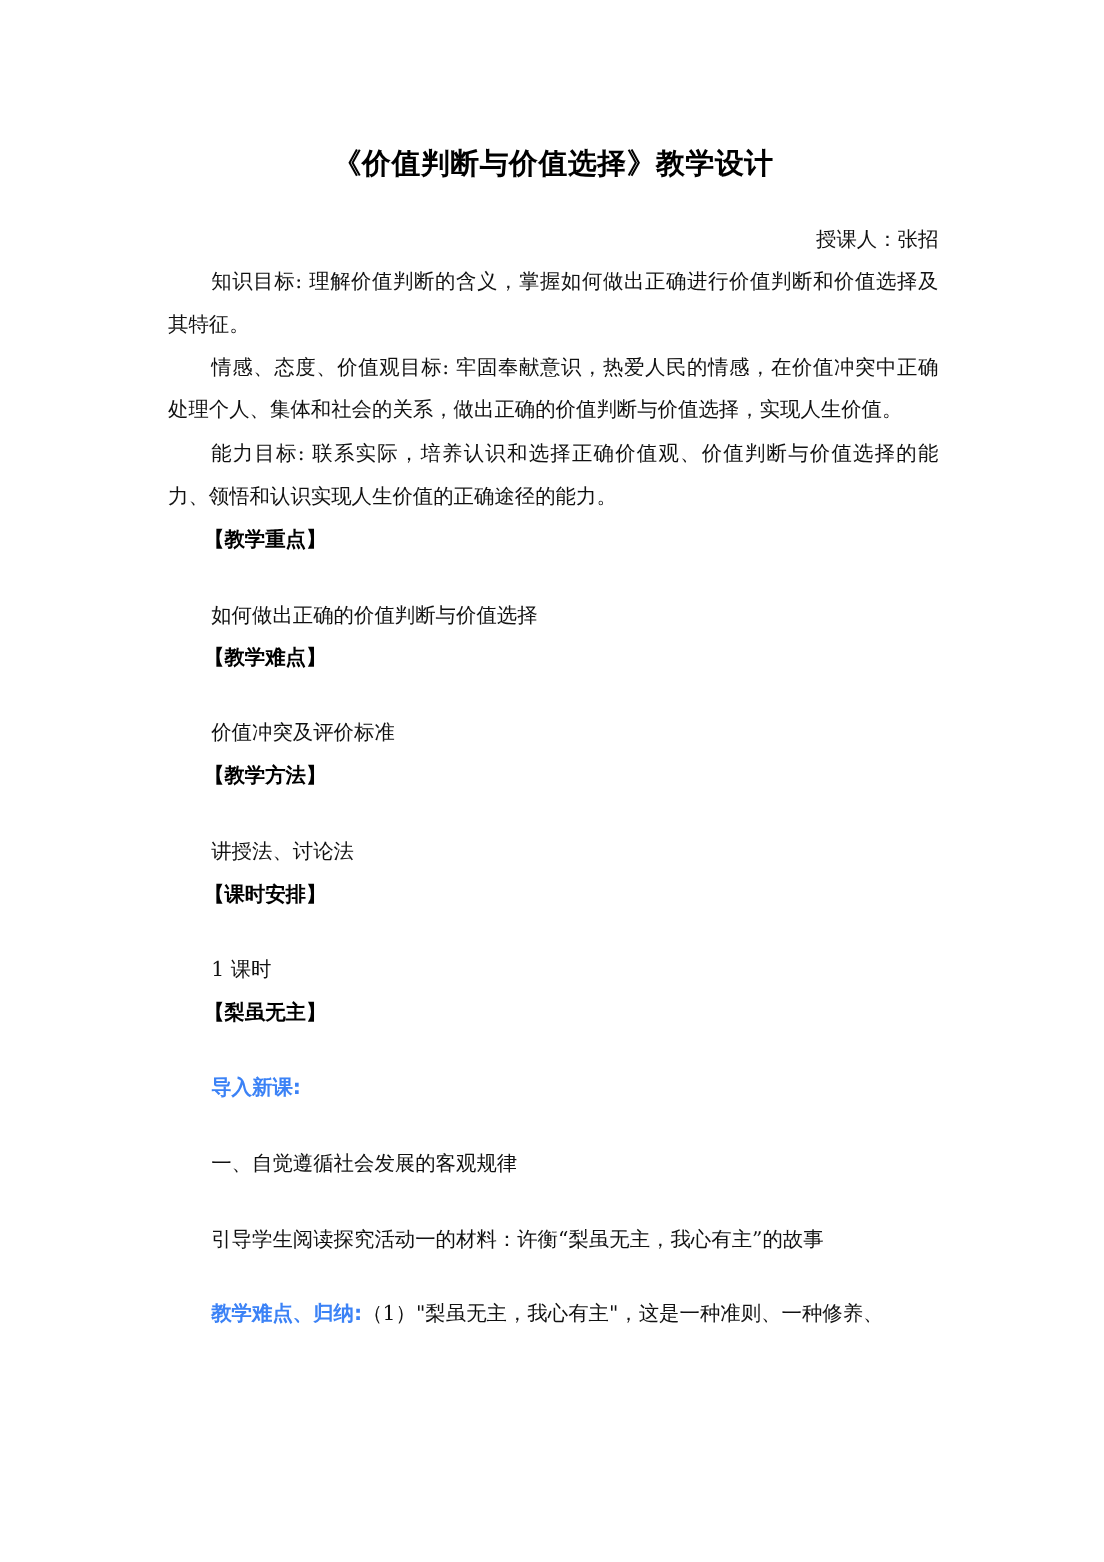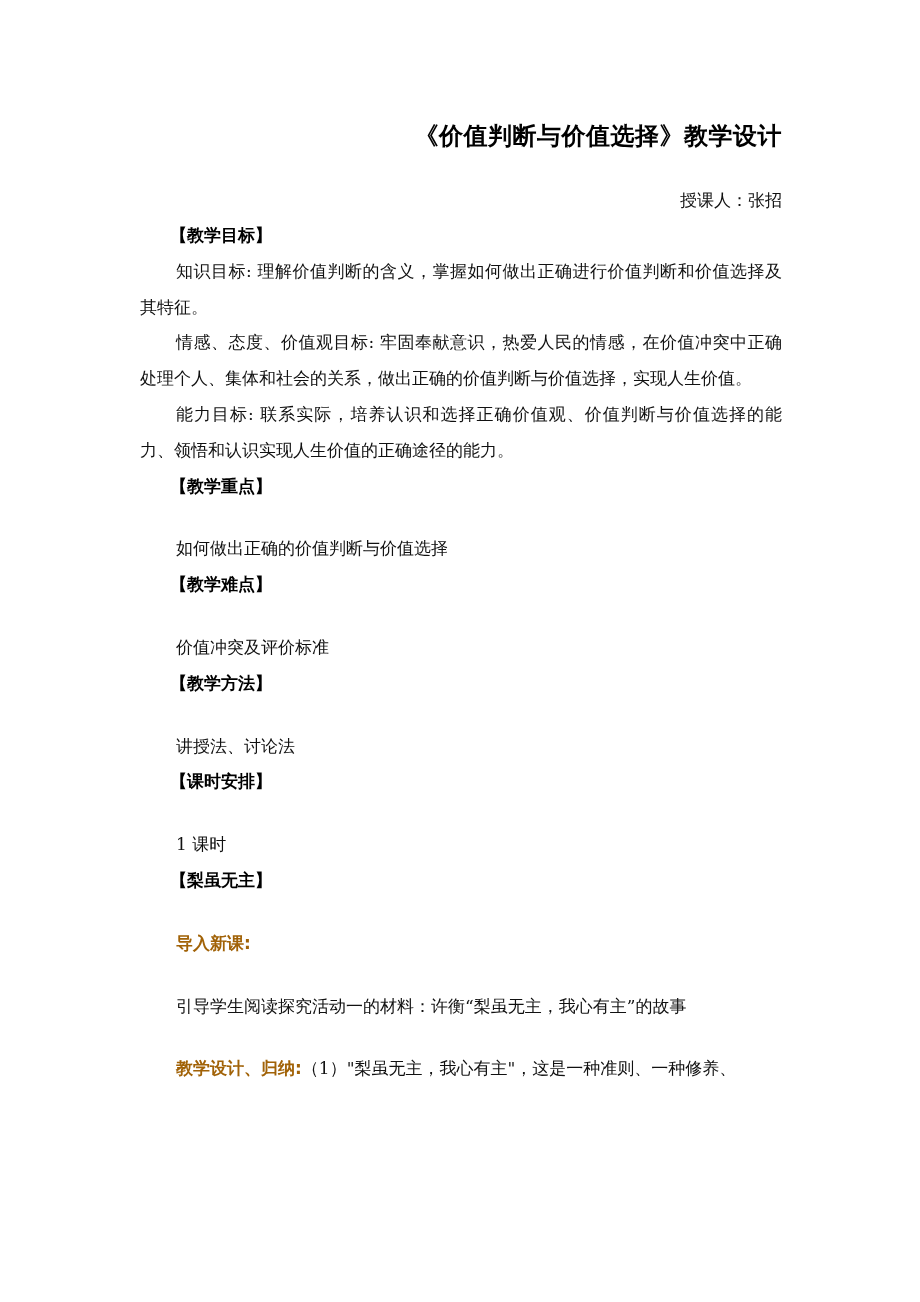--- a/index.html
+++ b/index.html
@@ -1,52 +1,52 @@
 <!DOCTYPE html>
 <html><head>
 <meta charset="utf-8">
 <style>
   html, body { margin: 0; padding: 0; background: #ffffff; }
   body { width: 920px; height: 1302px; position: relative; overflow: hidden;
          font-family: "DejaVu Serif", "Liberation Serif", serif; color: #111; }
   .page { position: absolute; left: 140px; top: 0; width: 642px; }
-  .title { position: absolute; top: 118px; left: 0; width: 642px; text-align: right;
+  .title { position: absolute; top: 118px; left: 0; width: 642px; text-align: center;
            font-family: "DejaVu Sans", "Liberation Sans", sans-serif; font-weight: bold;
            font-size: 24px; letter-spacing: 0.5px; line-height: 36px; color: #000; }
   .author { position: absolute; top: 182px; right: 0; font-size: 17px; line-height: 36px; }
   .body { position: absolute; top: 218px; left: 0; width: 642px; font-size: 17px; line-height: 35.8px; }
   .p { margin: 0; text-align: justify; text-justify: inter-character; }
   .indent { text-indent: 36px; }
   .h { font-family: "DejaVu Sans", "Liberation Sans", sans-serif; font-weight: bold; padding-left: 30px; color: #000; }
   .plain-ind { padding-left: 36px; margin-top: 27px; }
-  .bold { font-family: "DejaVu Sans", "Liberation Sans", sans-serif; font-weight: bold; color: #a16207; }
+  .bold { font-family: "DejaVu Sans", "Liberation Sans", sans-serif; font-weight: bold; color: #3b82f6; }
 </style>
 </head>
 <body>
 
 <div class="page">
   <div class="title">《价值判断与价值选择》教学设计</div>
   <div class="author">授课人：张招</div>
 
   <div class="body">
-    <p class="p h">【教学目标】</p>
     <p class="p indent">知识目标: 理解价值判断的含义，掌握如何做出正确进行价值判断和价值选择及其特征。</p>
     <p class="p indent">情感、态度、价值观目标: 牢固奉献意识，热爱人民的情感，在价值冲突中正确处理个人、集体和社会的关系，做出正确的价值判断与价值选择，实现人生价值。</p>
     <p class="p indent">能力目标: 联系实际，培养认识和选择正确价值观、价值判断与价值选择的能力、领悟和认识实现人生价值的正确途径的能力。</p>
 
     <p class="p h">【教学重点】</p>
     <p class="p plain-ind">如何做出正确的价值判断与价值选择</p>
 
     <p class="p h">【教学难点】</p>
     <p class="p plain-ind">价值冲突及评价标准</p>
 
     <p class="p h">【教学方法】</p>
     <p class="p plain-ind">讲授法、讨论法</p>
 
     <p class="p h">【课时安排】</p>
     <p class="p plain-ind">1 课时</p>
 
     <p class="p h">【梨虽无主】</p>
     <p class="p plain-ind bold">导入新课:</p>
+    <p class="p plain-ind">一、自觉遵循社会发展的客观规律</p>
     <p class="p plain-ind">引导学生阅读探究活动一的材料：许衡“梨虽无主，我心有主”的故事</p>
-    <p class="p plain-ind" style="white-space:nowrap;"><span class="bold">教学设计、归纳:</span><span>（1）"梨虽无主，我心有主"，这是一种准则、一种修养、</span></p>
+    <p class="p plain-ind" style="white-space:nowrap;"><span class="bold">教学难点、归纳:</span><span>（1）"梨虽无主，我心有主"，这是一种准则、一种修养、</span></p>
   </div>
 </div>
 
 </body></html>

